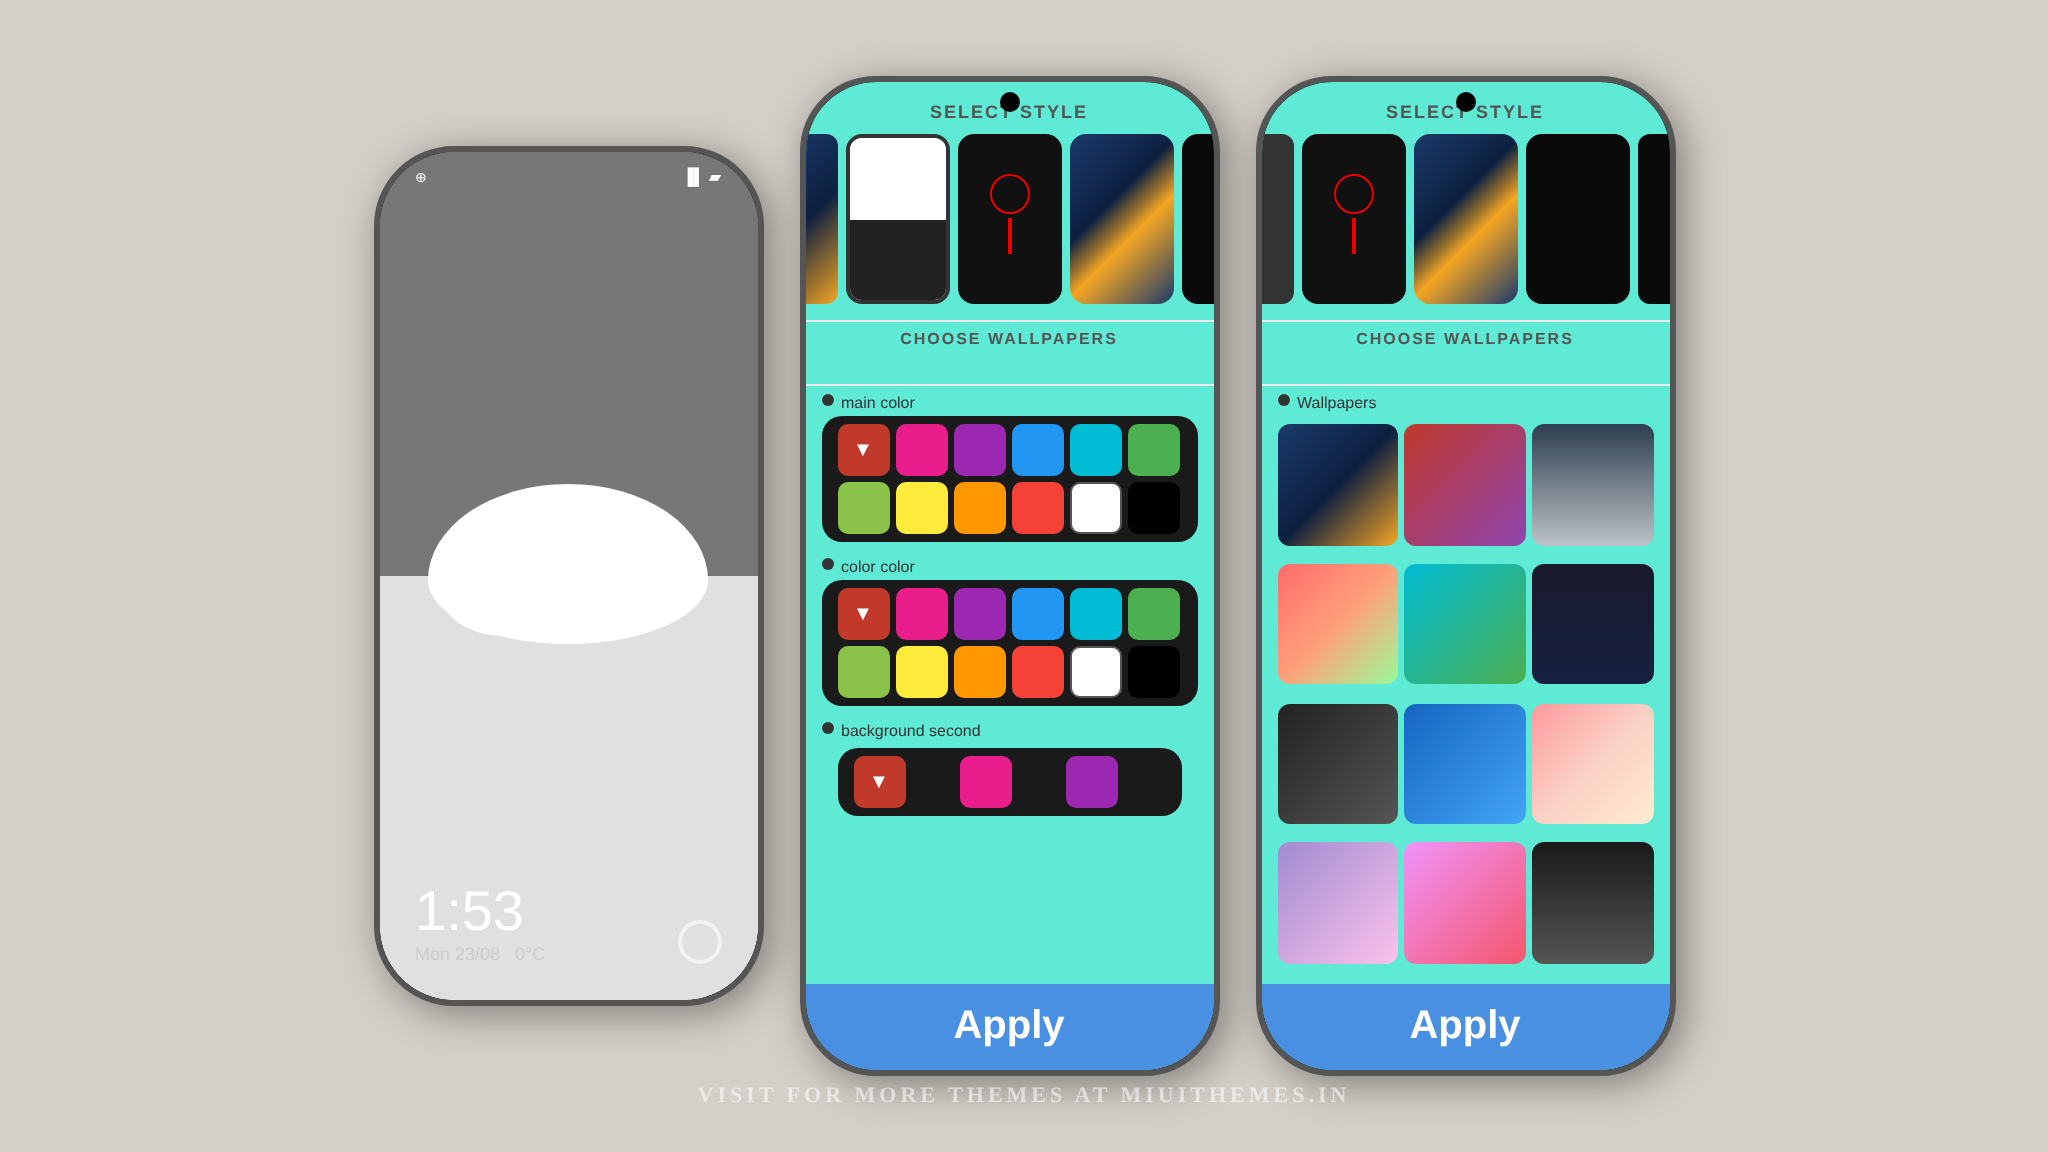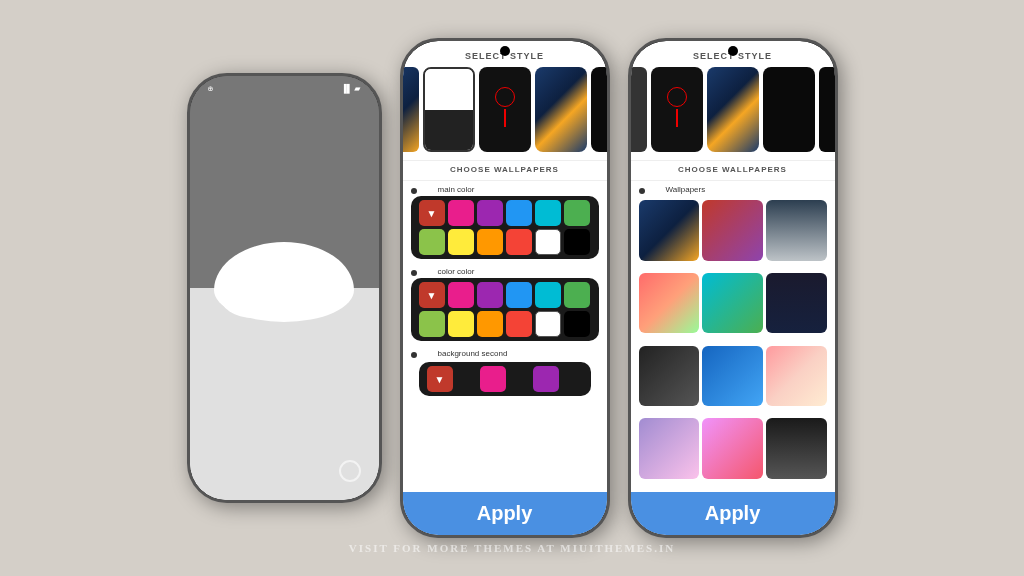--- a/index.html
+++ b/index.html
@@ -132,21 +132,21 @@
       border-radius: 38px;
       background: #1a1a1a;
       border: 3px solid #555;
       box-shadow: 4px 4px 20px rgba(0,0,0,0.4);
       overflow: hidden;
     }
 
     .phone-screen {
       width: 100%;
       height: 100%;
-      background: #ffffff;
+      background: #5eead4;
       border-radius: 35px;
       overflow: hidden;
       display: flex;
       flex-direction: column;
     }
 
     .select-style-header {
       text-align: center;
       font-size: 9px;
       font-weight: 600;
@@ -227,27 +227,27 @@
       padding: 4px 0;
       border-top: 1px solid #eee;
       border-bottom: 1px solid #eee;
     }
 
     .wallpapers-label {
       font-size: 8px;
       font-weight: 600;
       color: #555;
       letter-spacing: 1px;
-      margin-bottom: 2px;
+      margin-bottom: 14px;
     }
 
     .section-label {
       display: flex;
-      align-items: flex-end;
-      gap: 21px;
+      align-items: flex-start;
+      gap: 4px;
       font-size: 8px;
       color: #333;
       padding: 4px 8px 2px;
       align-self: flex-start;
     }
 
     .dot {
       width: 6px;
       height: 6px;
       border-radius: 50%;
@@ -364,20 +364,27 @@
       </div>
 
       <div style="position:absolute;top:0;left:0;right:0;height:50%;background:#777;z-index:0;"></div>
 
       <div style="position:absolute;bottom:0;left:0;right:0;height:50%;background:#e8e8e8;z-index:0;"></div>
 
       <div class="paint-splash"></div>
 
       <div style="position:absolute;bottom:43%;left:30px;width:60px;height:40px;background:white;border-radius:50% 50% 40% 60%;z-index:3;"></div>
 
+      <div class="time-display">
+        <div class="time">1:53</div>
+        <div class="date">
+          <span>Mon 23/08</span> &nbsp;
+          <span>0°C</span>
+        </div>
+      </div>
       <div class="home-indicator-1"></div>
     </div>
   </div>
 </div>
 
 <div class="phone-wrapper">
   <div class="phone-mid">
     <div class="phone-screen">
       <div class="camera-hole"></div>
 

